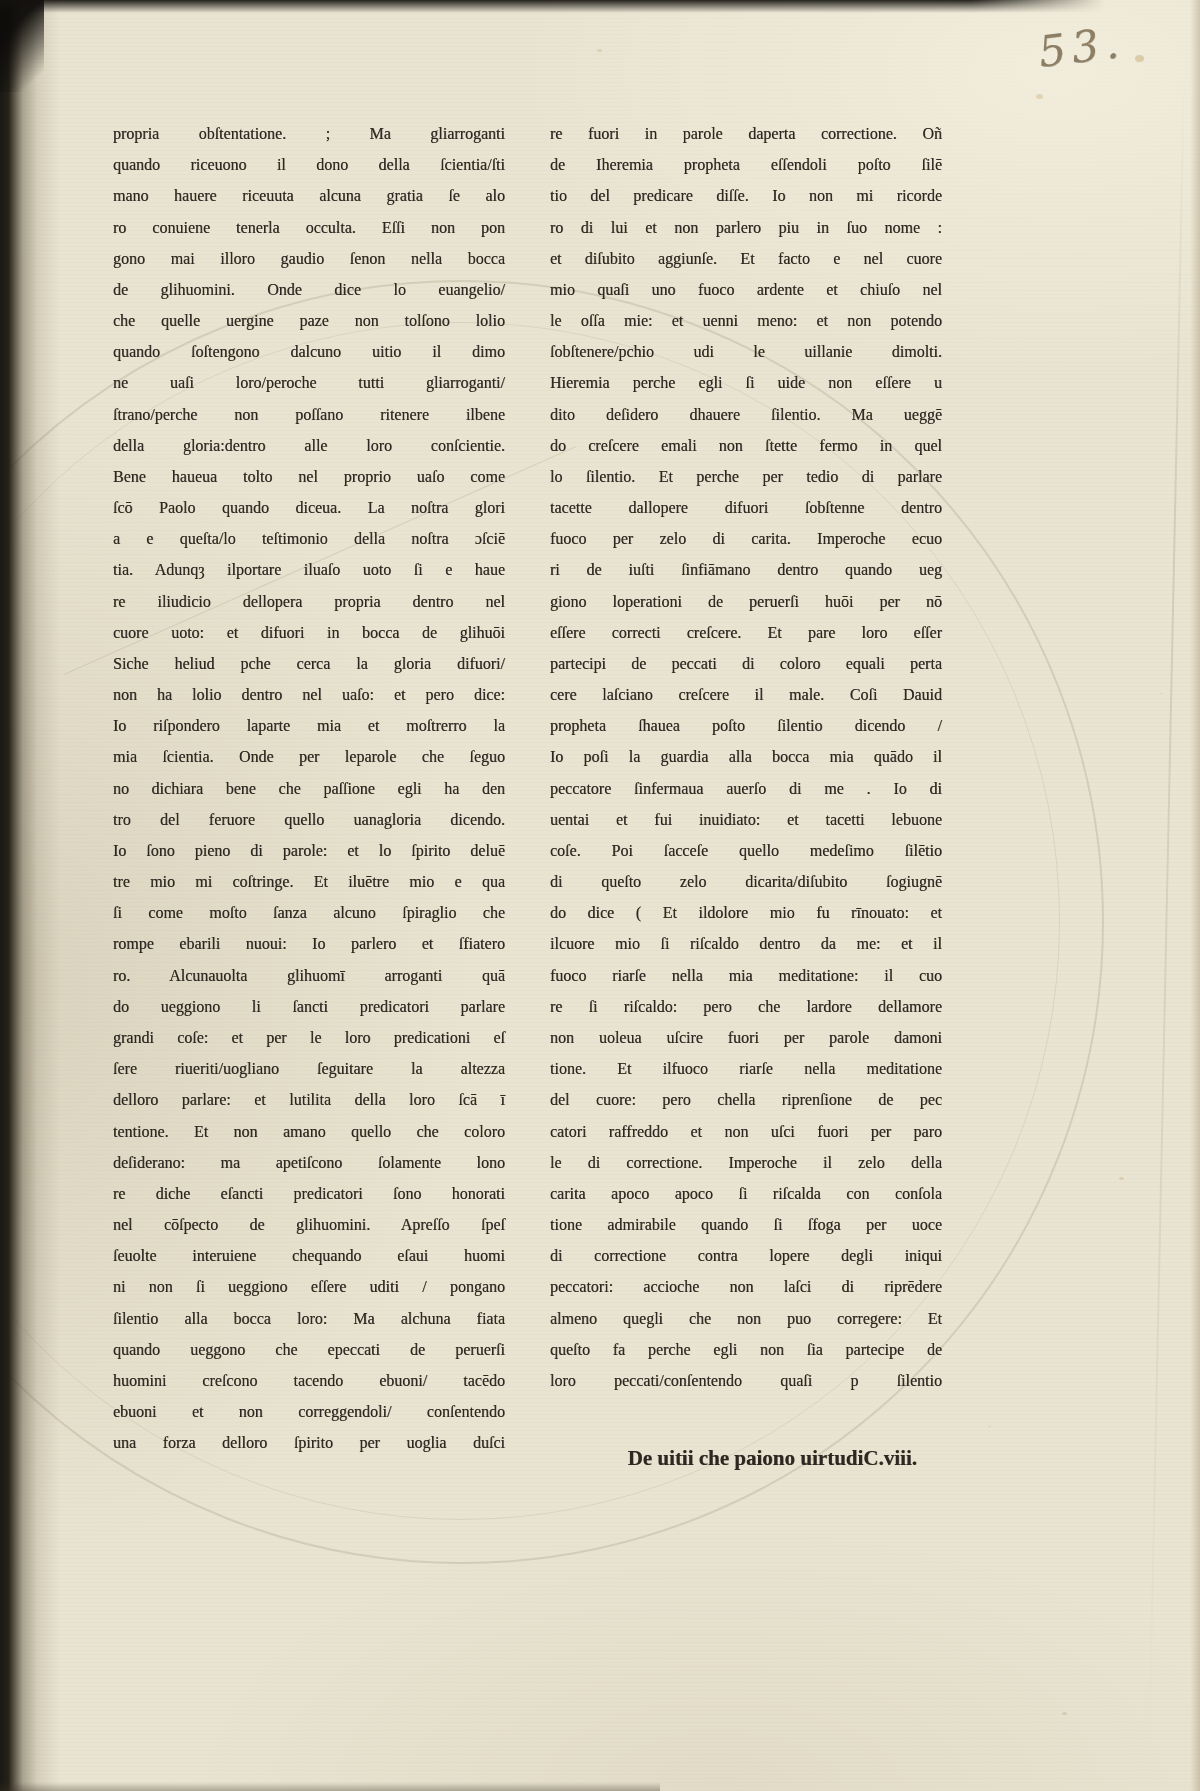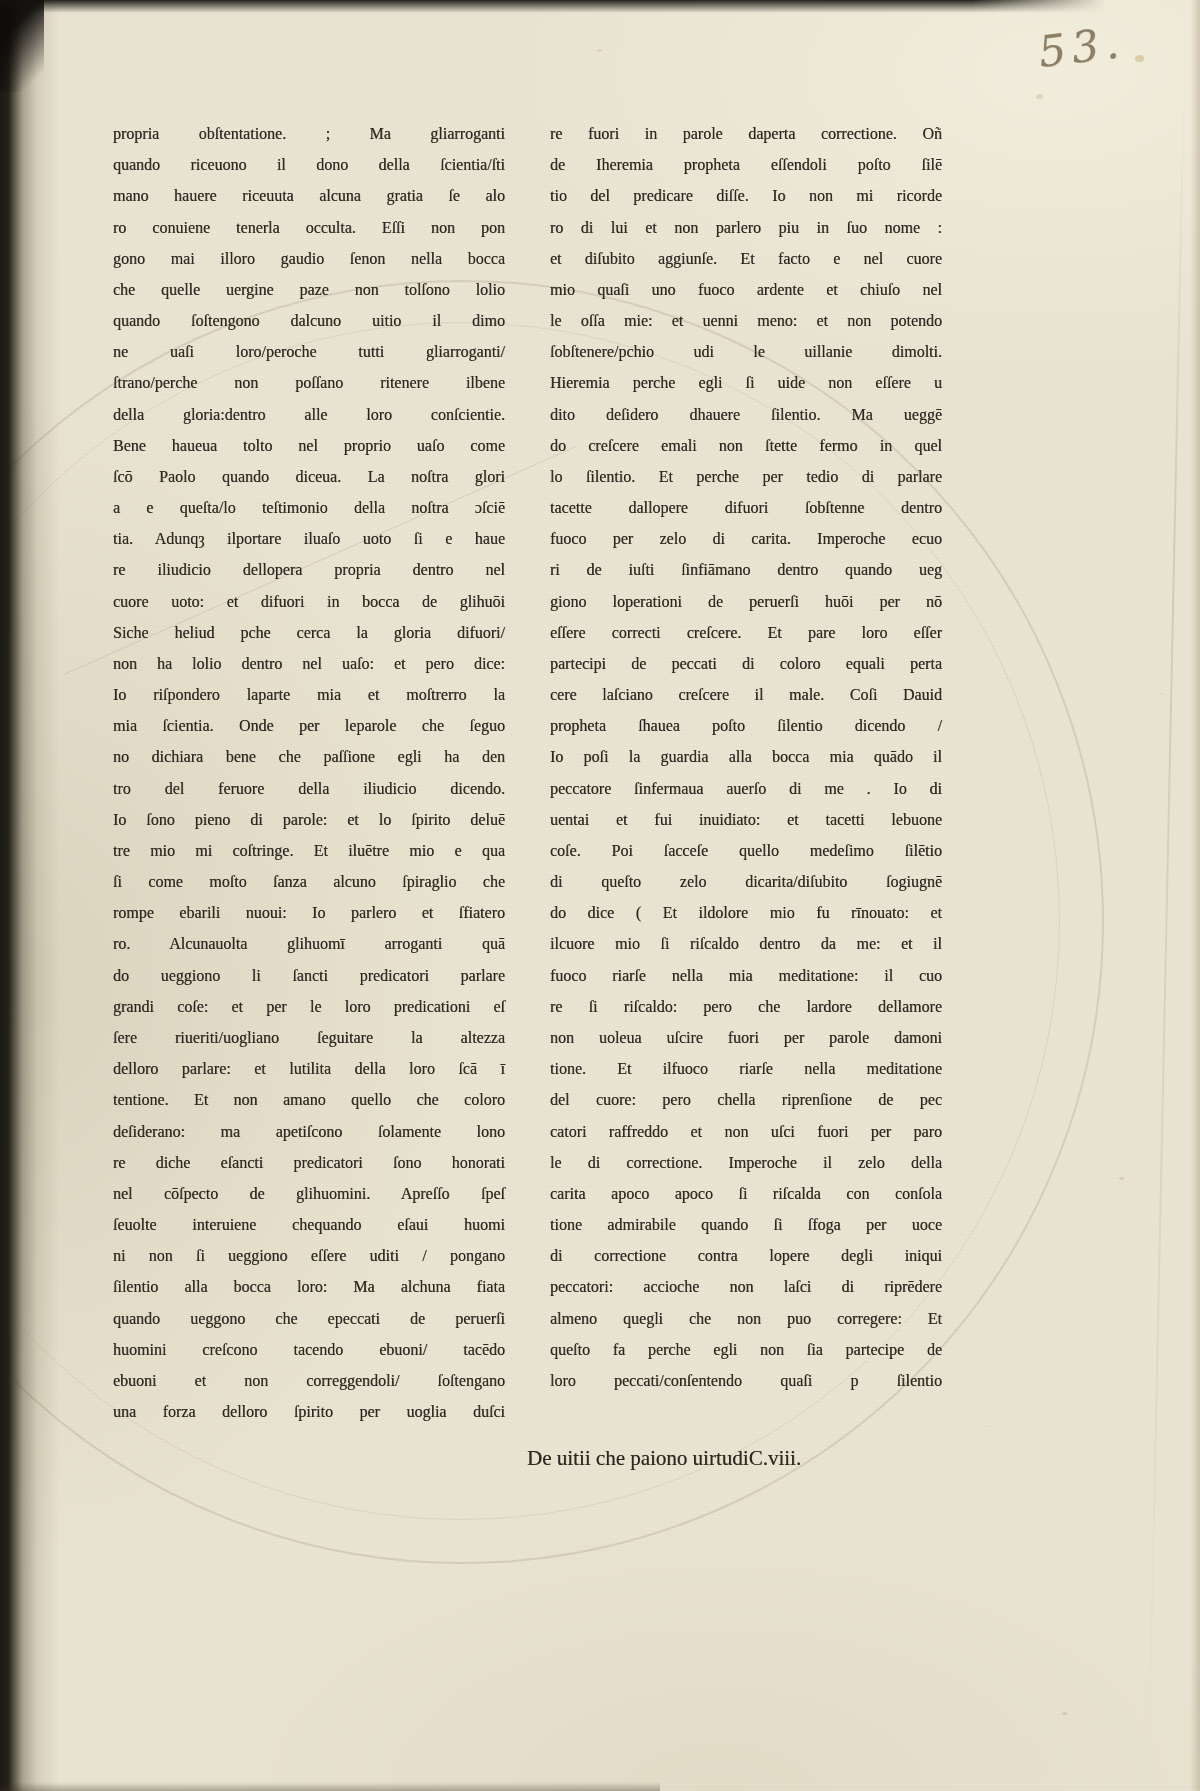--- a/index.html
+++ b/index.html
@@ -86,75 +86,77 @@
   }
   .col-left{left:113px;}
   .col-right{left:550px;}
   .text-line{
     height:31.18px;line-height:31.18px;
     white-space:nowrap;
     text-align:justify;text-align-last:justify;
   }
   .chapter{
     position:absolute;left:527px;top:1446px;width:390px;
-    display:flex;justify-content:flex-start;align-items:baseline;
+    display:flex;justify-content:flex-end;align-items:baseline;
     color:var(--ink,#2d2721);font-size:21px;
     text-shadow:0.4px 0.2px 0 rgba(45,39,33,0.55);
+    font-weight:bold;
   }
 </style>
 </head>
 <body>
 
 <div class="page">
   <div class="wm wm1"></div>
   <div class="wm wm2"></div>
   <div class="chainline"></div>
 
   <div class="col col-left">
       <div class="text-line">propria obſtentatione. ; Ma gliarroganti</div>
       <div class="text-line">quando riceuono il dono della ſcientia/ſti</div>
       <div class="text-line">mano hauere riceuuta alcuna gratia ſe alo</div>
       <div class="text-line">ro conuiene tenerla occulta. Eſſi non pon</div>
       <div class="text-line">gono mai illoro gaudio ſenon nella bocca</div>
+      <div class="text-line">de glihuomini. Onde dice lo euangelio/</div>
       <div class="text-line">che quelle uergine paze non tolſono lolio</div>
       <div class="text-line">quando ſoſtengono dalcuno uitio il dimo</div>
       <div class="text-line">ne uaſi loro/peroche tutti gliarroganti/</div>
       <div class="text-line">ſtrano/perche non poſſano ritenere ilbene</div>
       <div class="text-line">della gloria:dentro alle loro conſcientie.</div>
       <div class="text-line">Bene haueua tolto nel proprio uaſo come</div>
       <div class="text-line">ſcō Paolo quando diceua. La noſtra glori</div>
       <div class="text-line">a e queſta/lo teſtimonio della noſtra ɔſciē</div>
       <div class="text-line">tia. Adunqȝ ilportare iluaſo uoto ſi e haue</div>
       <div class="text-line">re iliudicio dellopera propria dentro nel</div>
       <div class="text-line">cuore uoto: et difuori in bocca de glihuōi</div>
       <div class="text-line">Siche heliud pche cerca la gloria difuori/</div>
       <div class="text-line">non ha lolio dentro nel uaſo: et pero dice:</div>
       <div class="text-line">Io riſpondero laparte mia et moſtrerro la</div>
       <div class="text-line">mia ſcientia. Onde per leparole che ſeguo</div>
       <div class="text-line">no dichiara bene che paſſione egli ha den</div>
-      <div class="text-line">tro del feruore della iliudicio dicendo.</div>
+      <div class="text-line">tro del feruore quello uanagloria dicendo.</div>
       <div class="text-line">Io ſono pieno di parole: et lo ſpirito deluē</div>
       <div class="text-line">tre mio mi coſtringe. Et iluētre mio e qua</div>
       <div class="text-line">ſi come moſto ſanza alcuno ſpiraglio che</div>
       <div class="text-line">rompe ebarili nuoui: Io parlero et ſfiatero</div>
       <div class="text-line">ro. Alcunauolta glihuomī arroganti quā</div>
       <div class="text-line">do ueggiono li ſancti predicatori parlare</div>
       <div class="text-line">grandi coſe: et per le loro predicationi eſ</div>
       <div class="text-line">ſere riueriti/uogliano ſeguitare la altezza</div>
       <div class="text-line">delloro parlare: et lutilita della loro ſcā ī</div>
       <div class="text-line">tentione. Et non amano quello che coloro</div>
       <div class="text-line">deſiderano: ma apetiſcono ſolamente lono</div>
       <div class="text-line">re diche eſancti predicatori ſono honorati</div>
       <div class="text-line">nel cōſpecto de glihuomini. Apreſſo ſpeſ</div>
       <div class="text-line">ſeuolte interuiene chequando eſaui huomi</div>
       <div class="text-line">ni non ſi ueggiono eſſere uditi / pongano</div>
       <div class="text-line">ſilentio alla bocca loro: Ma alchuna fiata</div>
       <div class="text-line">quando ueggono che epeccati de peruerſi</div>
       <div class="text-line">huomini creſcono tacendo ebuoni/ tacēdo</div>
-      <div class="text-line">ebuoni et non correggendoli/ ſoſtengano</div>
+      <div class="text-line">ebuoni et non correggendoli/ conſentendo</div>
       <div class="text-line">una forza delloro ſpirito per uoglia duſci</div>
     </div>
   <div class="col col-right">
       <div class="text-line">re fuori in parole daperta correctione. Oñ</div>
       <div class="text-line">de Iheremia propheta eſſendoli poſto ſilē</div>
       <div class="text-line">tio del predicare diſſe. Io non mi ricorde</div>
       <div class="text-line">ro di lui et non parlero piu in ſuo nome :</div>
       <div class="text-line">et diſubito aggiunſe. Et facto e nel cuore</div>
       <div class="text-line">mio quaſi uno fuoco ardente et chiuſo nel</div>
       <div class="text-line">le oſſa mie: et uenni meno: et non potendo</div>

